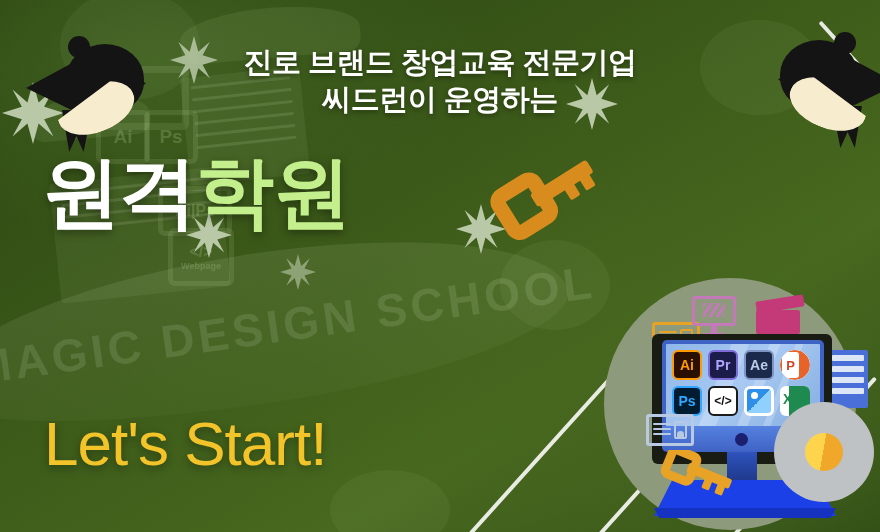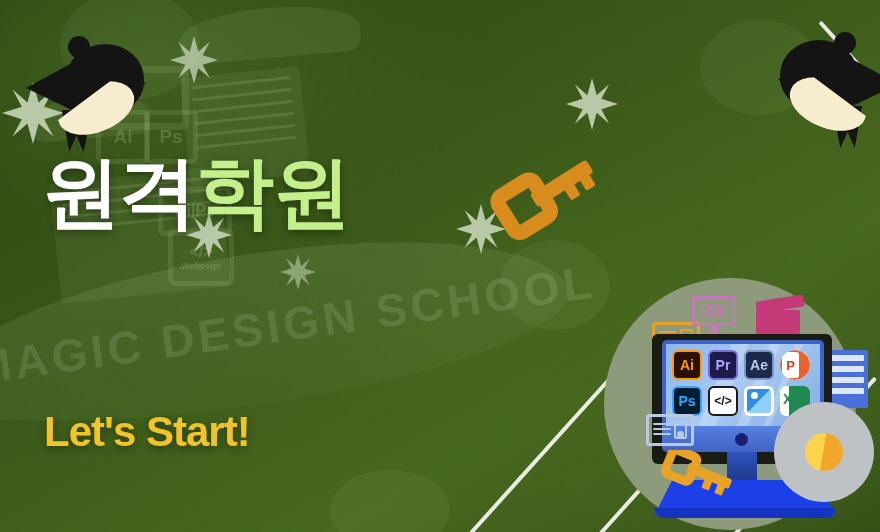--- a/index.html
+++ b/index.html
@@ -92,21 +92,21 @@
   .h-line.l1{color:#c3ef8d;}
   .hl-white{color:#ffffff;}
   .hl-green{color:#c3ef8d;}
   .online{
     position:absolute;left:632px;top:152px;z-index:7;
     color:#ffffff;font-weight:bold;font-size:40px;letter-spacing:-.5px;
     text-shadow:0 3px 8px rgba(0,0,0,.40);
   }
   .start{
     position:absolute;left:44px;top:408px;z-index:7;
-    color:#f2c42a;font-weight:bold;font-size:42px;letter-spacing:-1px;
+    color:#f2c42a;font-weight:normal;font-size:62px;letter-spacing:-1px;
     text-shadow:0 3px 8px rgba(0,0,0,.35);
   }
 
   
   .key-deco{position:absolute;left:480px;top:143px;width:130px;height:110px;z-index:5;}
 
   
   .illus{position:absolute;left:596px;top:272px;width:284px;height:260px;z-index:4;}
   .illus-circle{
     position:absolute;left:8px;top:6px;width:252px;height:252px;border-radius:50%;
@@ -266,20 +266,24 @@
 
   <svg class="key-deco" viewBox="0 0 130 110">
     <g transform="rotate(-32 65 55)" fill="#d98c1e">
       <rect x="54" y="44" width="66" height="15" rx="3"></rect>
       <rect x="104" y="56" width="11" height="15" rx="2"></rect>
       <rect x="86" y="56" width="11" height="15" rx="2"></rect>
       <rect x="22" y="30" width="42" height="42" rx="7" fill="none" stroke="#d98c1e" stroke-width="15"></rect>
     </g>
   </svg>
 
+  <div class="sub">
+    <div>진로 브랜드 창업교육 전문기업</div>
+    <div>씨드런이 운영하는</div>
+  </div>
 
   <div class="headline">
     <div class="h-line"><span class="hl-white">원격</span><span class="hl-green">학원</span></div>
   </div>
 
   <div class="start">Let's Start!</div>
 
   <div class="illus">
     <div class="illus-circle"></div>
 

